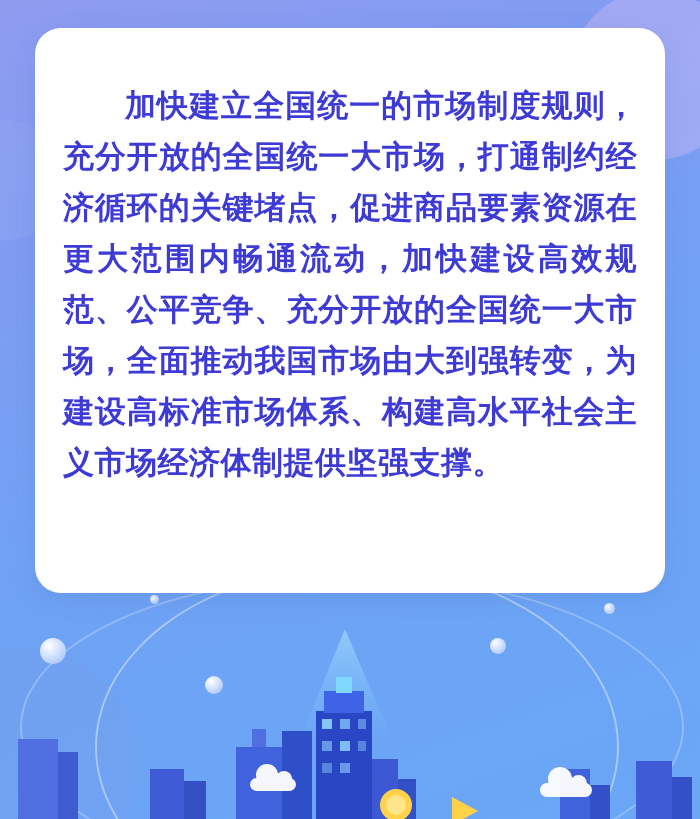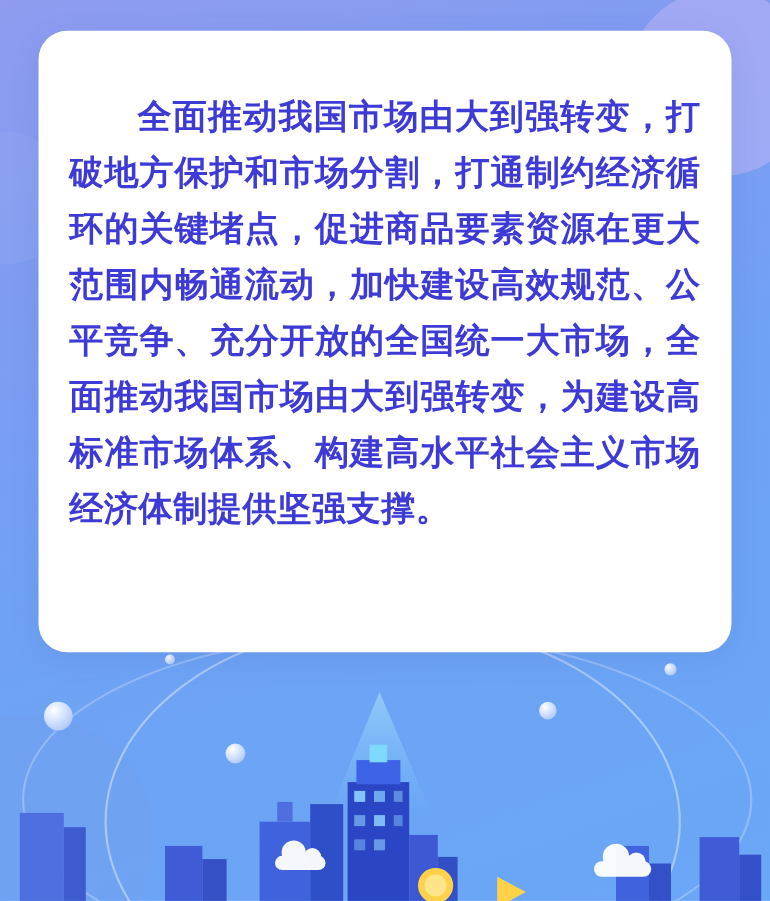--- a/index.html
+++ b/index.html
@@ -185,16 +185,16 @@
       <rect x="590" y="166" width="20" height="34" fill="#3450c8"></rect>
       <rect x="636" y="142" width="36" height="58" fill="#3f5cd6"></rect>
       <rect x="672" y="158" width="20" height="42" fill="#3450c8"></rect>
     </svg>
   </div>
 
   <div class="cloud cloud-1"></div>
   <div class="cloud cloud-2"></div>
 
   <div class="card">
-    <p class="card-text">全面推动我国市场由大到强转变，打破地方保护和市场分割，打通制约经济循环的关键堵点，促进商品要素资源在更大范围内畅通流动，加快建设高效规范、公平竞争、充分开放的全国统一大市场，全面推动我国市场由大到强转变，为建设高标准市场体系、构建高水平社会主义市场经济体制提供坚强支撑。</p>
+    <p class="card-text">加快建立全国统一的市场制度规则，充分开放的全国统一大市场，打通制约经济循环的关键堵点，促进商品要素资源在更大范围内畅通流动，加快建设高效规范、公平竞争、充分开放的全国统一大市场，全面推动我国市场由大到强转变，为建设高标准市场体系、构建高水平社会主义市场经济体制提供坚强支撑。</p>
   </div>
 
 </div>
 
 </body></html>

